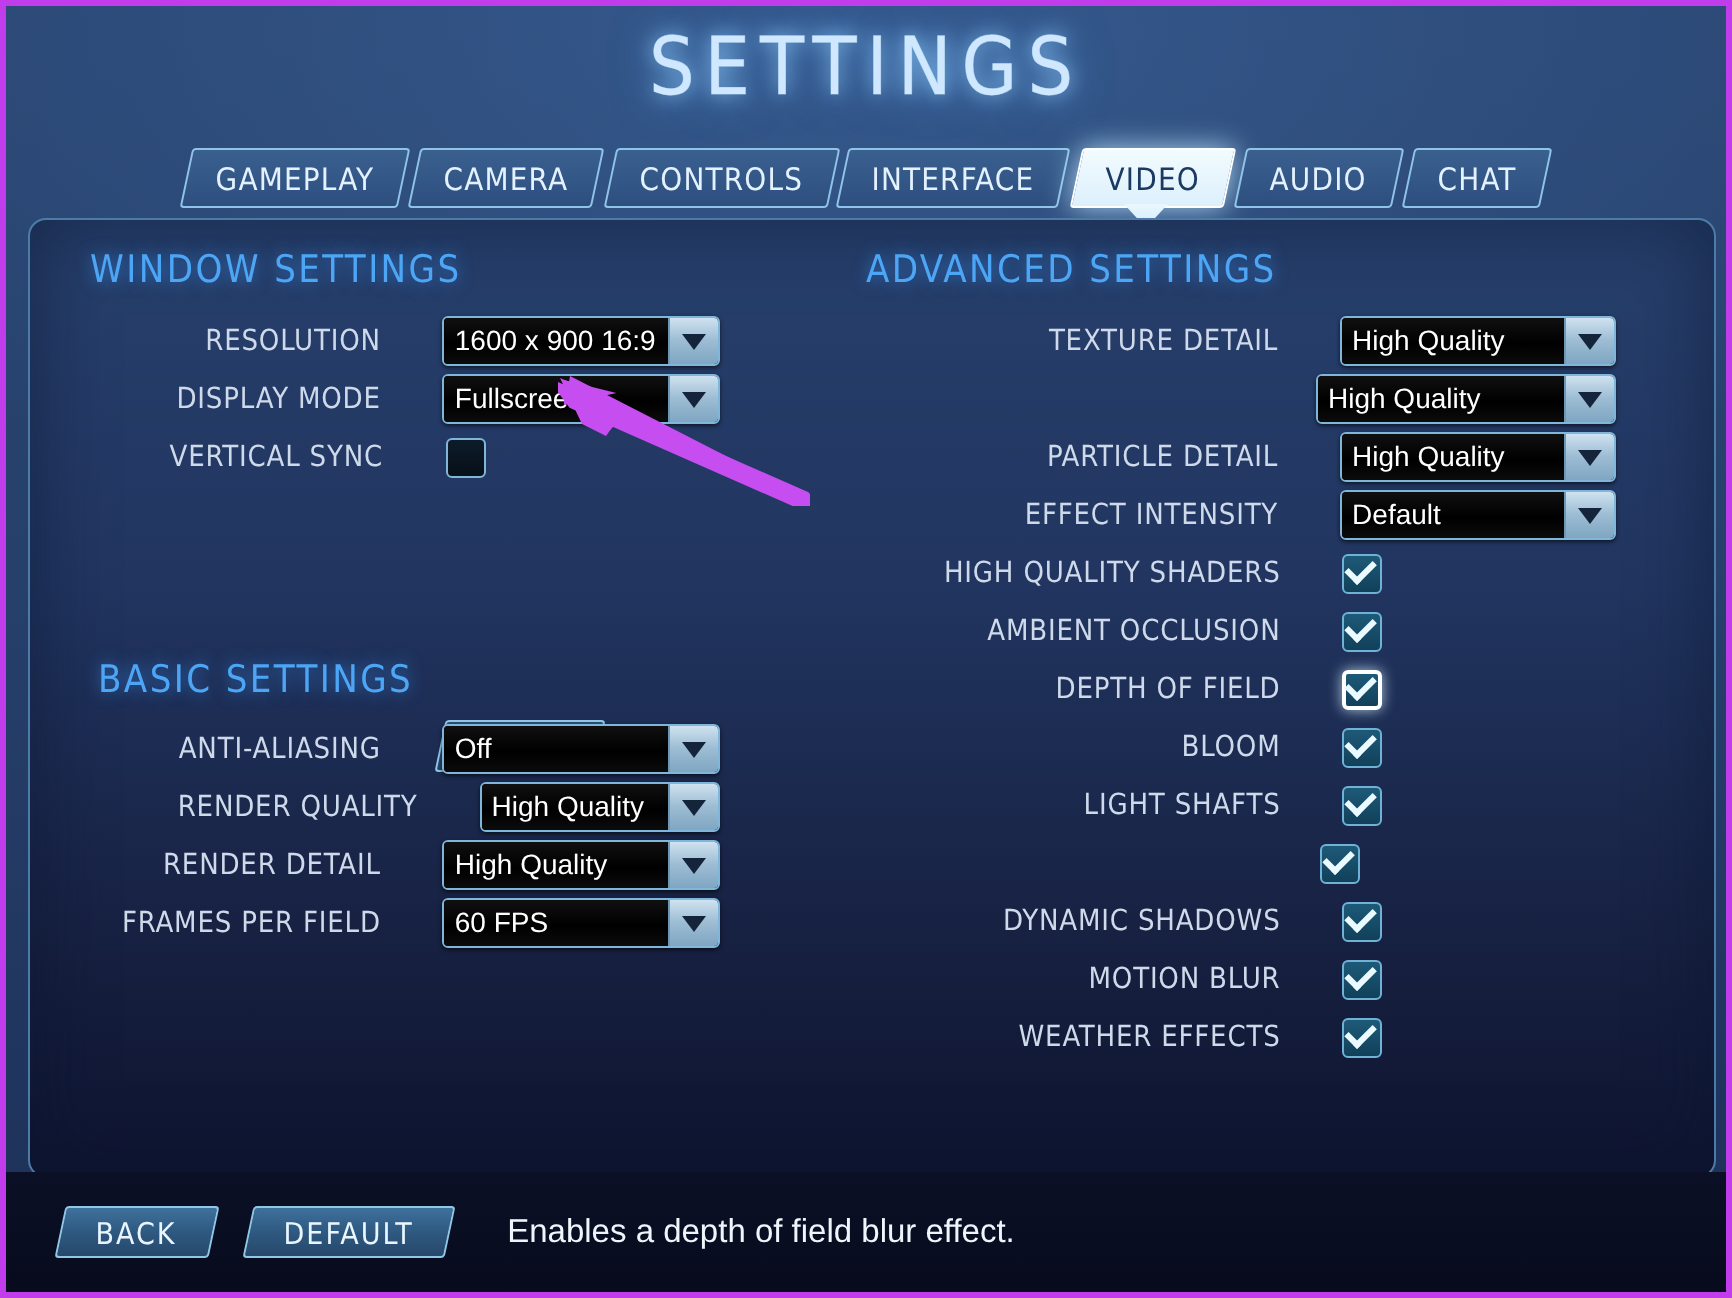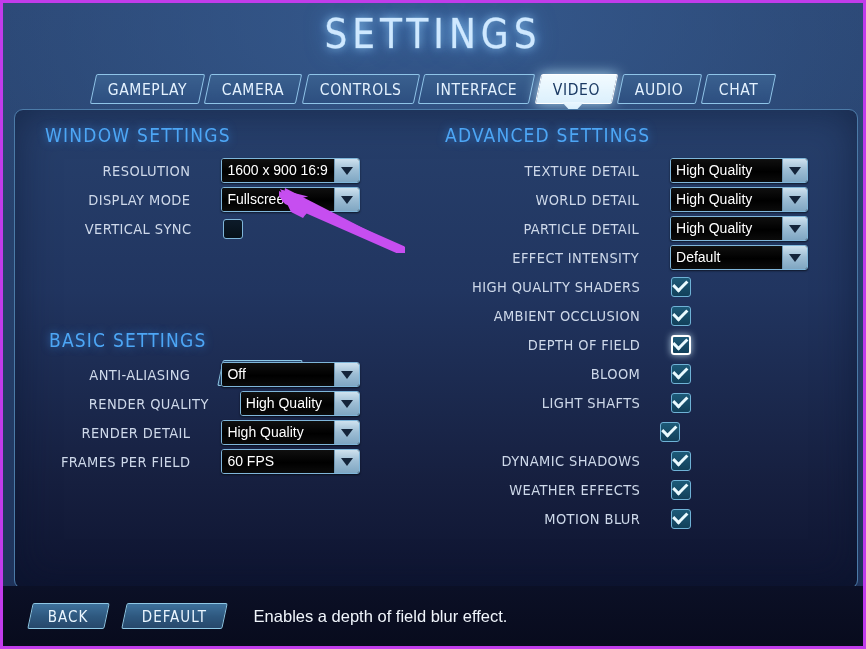--- a/index.html
+++ b/index.html
@@ -362,33 +362,32 @@
               <div class="value">60  FPS</div>
               <div class="arrow-btn">
                 <div class="caret"></div>
               </div>
             </div>
           </div>
         </div>
     </div>
 
     <div class="col-right">
-      <div class="section-title" style="position:absolute; left:20px; top:14px;">ADVANCED SETTINGS</div>
+      <div class="section-title" style="position:absolute; left:8px; top:14px;">ADVANCED SETTINGS</div>
       <div id="advanced-rows" style="position:absolute; left:0; top:46px; width:383px;">
           <div class="row">
             <div class="row-label" style="width: 233px;">TEXTURE DETAIL</div>
             <div class="dropdown" style="width: 148px;">
               <div class="value">High Quality</div>
               <div class="arrow-btn">
                 <div class="caret"></div>
               </div>
             </div>
           </div>
           <div class="row">
-            <div class="row-label" style="width: 233px;">WORLD DETAIL</div>
             <div class="dropdown" style="width: 148px;">
               <div class="value">High Quality</div>
               <div class="arrow-btn">
                 <div class="caret"></div>
               </div>
             </div>
           </div>
           <div class="row">
             <div class="row-label" style="width: 233px;">PARTICLE DETAIL</div>
             <div class="dropdown" style="width: 148px;">
@@ -442,27 +441,27 @@
               <div class="checkbox checked"></div>
             </div>
           </div>
           <div class="row">
             <div class="row-label" style="width: 233px;">DYNAMIC SHADOWS</div>
             <div style="width: 148px; display: flex;">
               <div class="checkbox checked"></div>
             </div>
           </div>
           <div class="row">
+            <div class="row-label" style="width: 233px;">MOTION BLUR</div>
+            <div style="width: 148px; display: flex;">
+              <div class="checkbox checked"></div>
+            </div>
+          </div>
+          <div class="row">
             <div class="row-label" style="width: 233px;">WEATHER EFFECTS</div>
-            <div style="width: 148px; display: flex;">
-              <div class="checkbox checked"></div>
-            </div>
-          </div>
-          <div class="row">
-            <div class="row-label" style="width: 233px;">MOTION BLUR</div>
             <div style="width: 148px; display: flex;">
               <div class="checkbox checked"></div>
             </div>
           </div>
         </div>
     </div>
 
   </div>
 
   <div class="arrow-annot">

